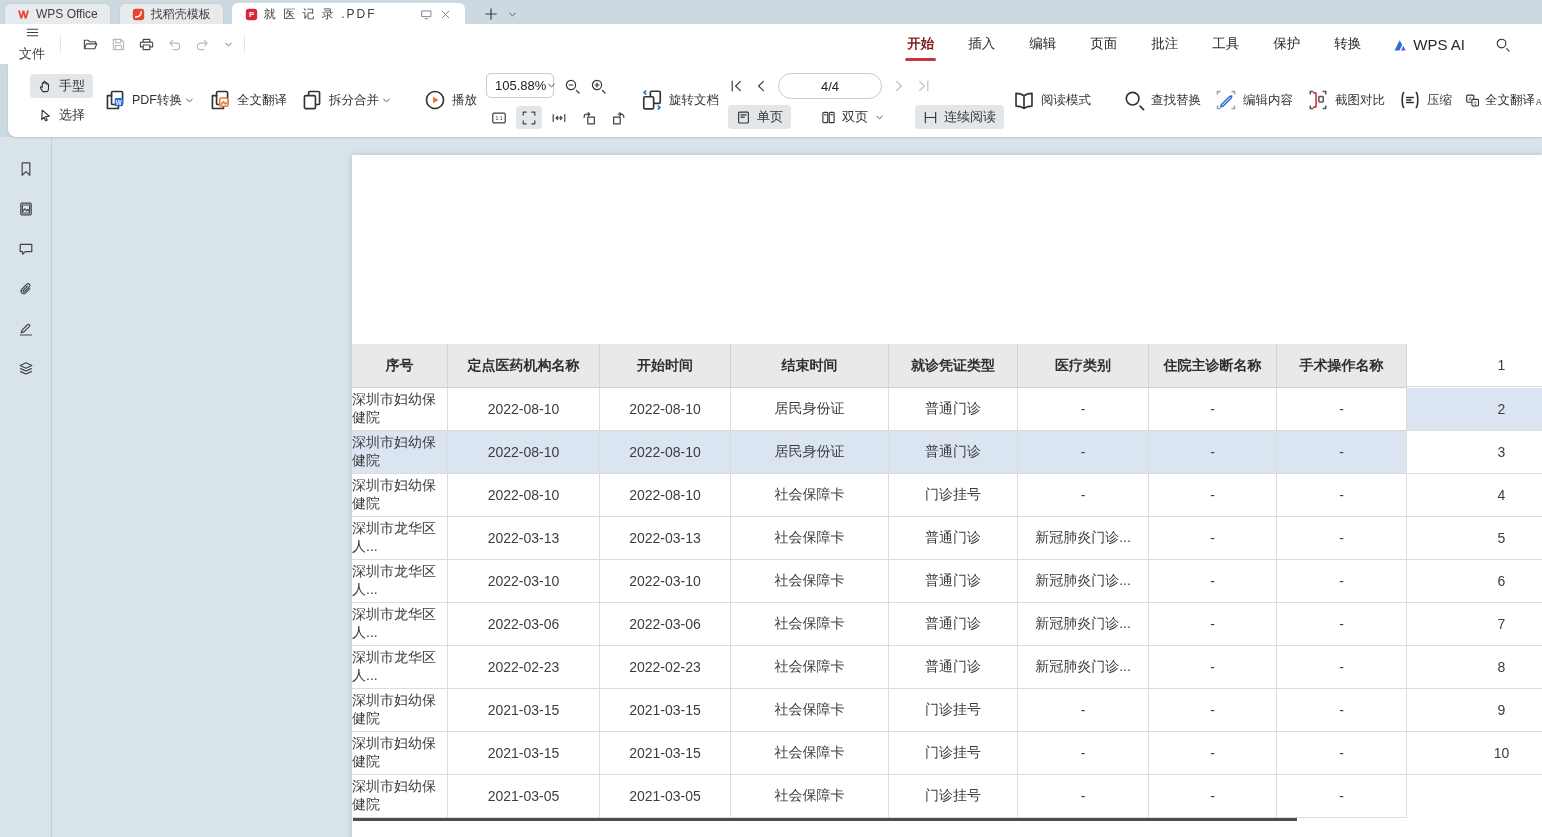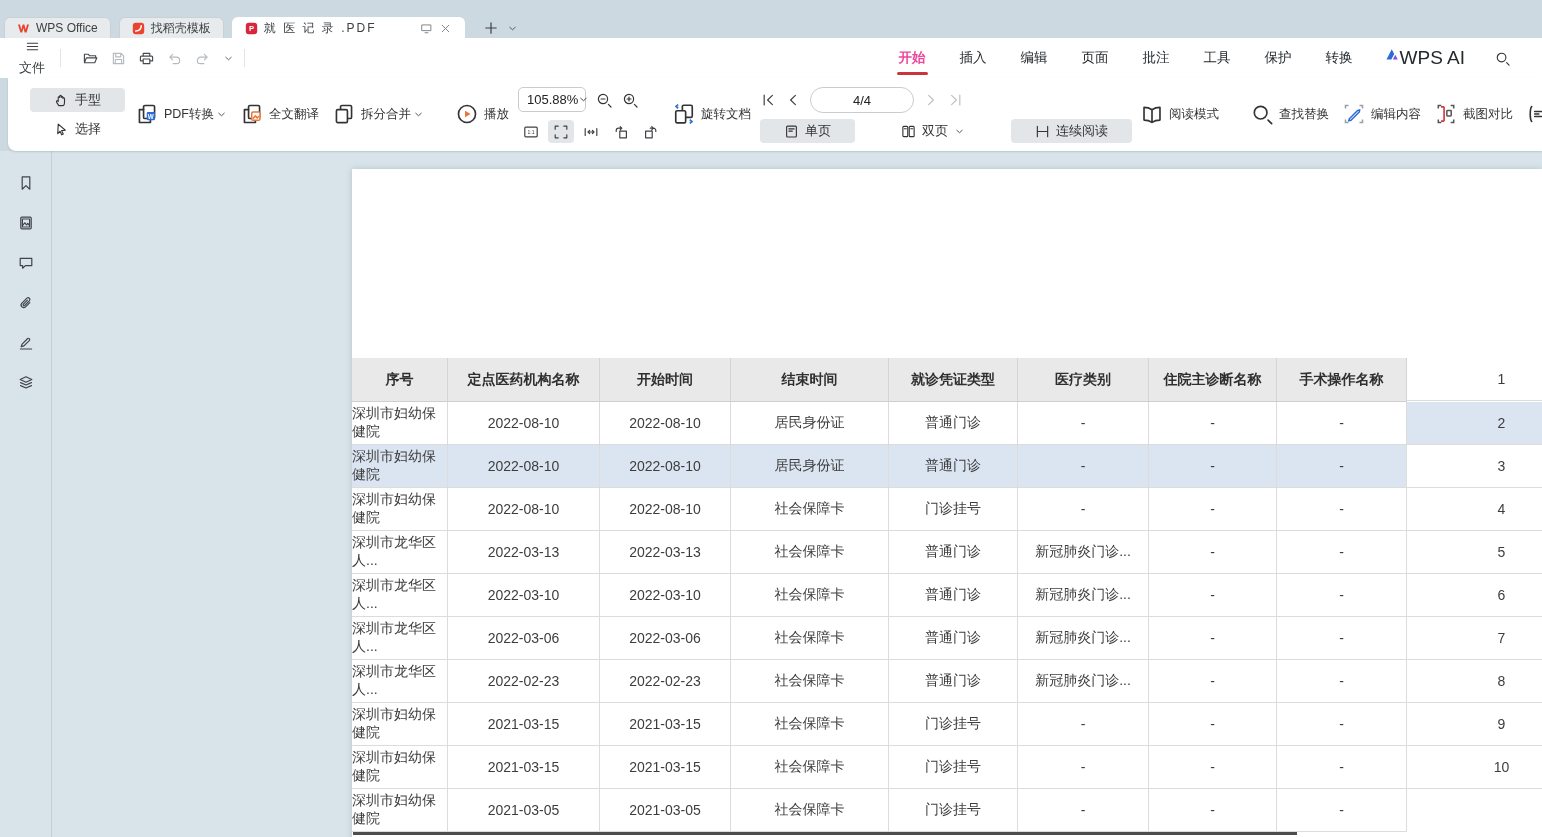--- a/index.html
+++ b/index.html
@@ -1,21 +1,21 @@
 <!DOCTYPE html>
 <html><head>
 <meta charset="utf-8">
 <style>
   * { margin:0; padding:0; box-sizing:border-box; }
   html,body { width:1542px; height:837px; overflow:hidden;
     font-family:"Liberation Sans","DejaVu Sans",sans-serif; font-size:13px; color:#333; }
   .app { width:1542px; height:837px; background:#cdd9e0; display:flex; flex-direction:column; }
 
   
-  .tabbar { height:38px; background:#cdd9e0; display:flex; align-items:flex-end; padding-left:4px; }
+  .tabbar { height:24px; background:#cdd9e0; display:flex; align-items:flex-end; padding-left:4px; }
   .tab { height:21px; display:flex; align-items:center; gap:6px; padding:0 12px;
     background:#e7ebee; border:1px solid #c9d1d7; border-bottom:none; border-radius:6px 6px 0 0;
     margin-right:8px; font-size:12px; color:#3c4043; white-space:nowrap; }
   .tab.active { background:#fff; border-color:#fff; width:233px; }
   .tab .grow { flex:1; }
   .icon { display:inline-flex; align-items:center; justify-content:center; }
   .icon svg { width:15px; height:15px; }
   .i13 svg { width:13px; height:13px; }
   .i16 svg { width:16px; height:16px; }
   .i22 svg { width:22px; height:22px; }
@@ -24,32 +24,32 @@
   .tab .dim { color:#7d868c; }
 
   
   .quickbar { height:40px; background:#fff; display:flex; align-items:center; padding:0 14px; }
   .qitem { display:flex; align-items:center; gap:5px; color:#3a3f43; font-size:13px; padding:4px 5px; border-radius:3px;flex-direction:column; }
   .qicons { display:flex; align-items:center; gap:13px; margin-left:12px; color:#45494d; }
   .gray { color:#b4babe; }
   .vsep { width:1px; height:18px; background:#e2e5e7; margin:0 10px; }
   .menu { display:flex; align-items:center; gap:30px; margin-left:auto; margin-right:18px; }
   .menu-item { font-size:13.5px; color:#24292d; padding:6px 2px; position:relative; cursor:default; }
-  .menu-item.active { color:#ec4899; font-weight:bold; }
+  .menu-item.active { color:#7f1d1d; font-weight:bold; }
   .menu-item.active::after { content:""; position:absolute; left:0; right:0; bottom:-2px; height:3px;
     background:#c9353d; border-radius:2px; }
-  .menu-ai { display:flex; align-items:flex-start; font-size:19px; color:#24292d; }
+  .menu-ai { display:flex; align-items:flex-end; gap:5px; font-size:15px; color:#24292d; }
 
   
   .ribbon { height:73px; background:#fff; margin-left:8px; border-radius:0 0 0 8px;
     box-shadow:0 1px 2px rgba(90,110,125,.25); display:flex; align-items:stretch; position:relative; z-index:2; }
   .rspacer { width:360px; }
   .rdiv { width:1px; background:#e4e7e9; margin:10px 9px; }
   .col2 { display:flex; flex-direction:column; justify-content:center; gap:5px; padding:0 4px; }
-  .pill { display:flex; align-items:center; gap:6px; font-size:13px; color:#333; padding:3px 24px; border-radius:4px; white-space:nowrap; }
+  .pill { display:flex; align-items:center; gap:6px; font-size:13px; color:#333; padding:3px 8px; border-radius:4px; white-space:nowrap; }
   .pill.sel { background:#e3e6e8; }
   .bigbtn { display:flex; flex-direction:row; align-items:center; justify-content:flex-end;
     padding:8px 7px 9px; gap:6px; font-size:12.5px; color:#333; white-space:nowrap; }
   .bigbtn .icon { flex:1; display:flex; align-items:center; }
   .lblrow { display:flex; align-items:center; gap:2px; }
   .chev svg { width:11px; height:11px; }
   .zoomgrp { display:flex; flex-direction:column; justify-content:space-between; padding:9px 2px 8px; }
   .zoomtop { display:flex; align-items:center; gap:10px; }
   .zoombox { width:68px; height:25px; border:1px solid #c7ccd0; border-radius:5px; display:flex;
     align-items:center; justify-content:space-between; padding:0 8px; font-size:13px; color:#222; }

